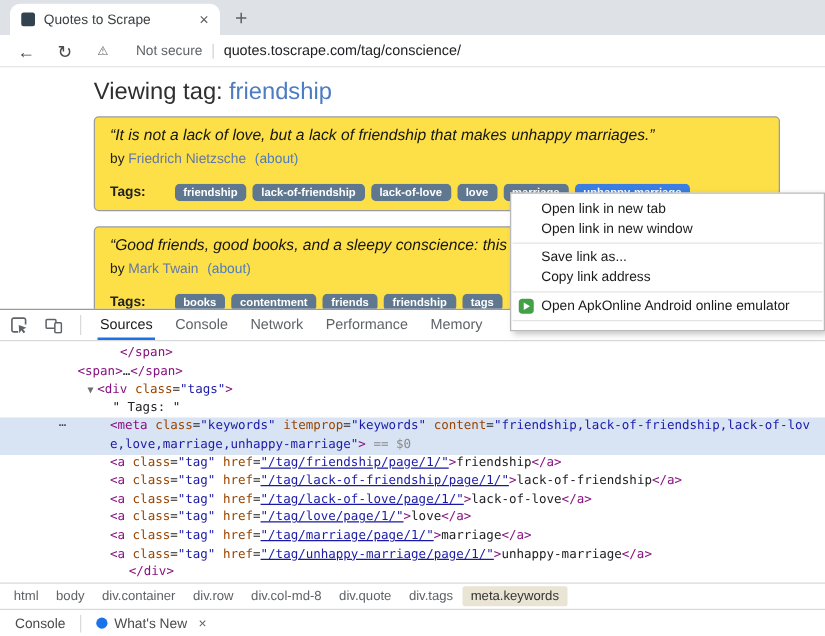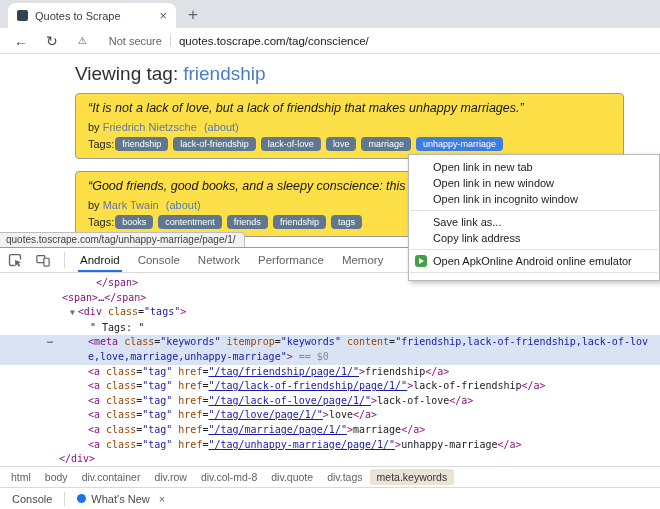--- a/index.html
+++ b/index.html
@@ -23,21 +23,21 @@
 
 
 .page{position:absolute;top:54px;left:0;width:660px;height:194px;background:#fff;}
 .heading{margin:9px 0 8px 75px;font-size:19px;color:#2f2f2f;}
 .heading .tagname{color:#4d7cc0;margin-left:5px;}
 .quote{margin-left:75px;width:549px;border:1px solid #9b9b9b;border-radius:4px;padding:6px 12px 7px;margin-bottom:12px;background:#fde047;}
 .qtext{font-size:12.5px;font-style:italic;color:#151515;line-height:1.35;}
 .qline{font-size:11px;color:#222;margin-top:4px;}
 .author{color:#6277a8;text-align:center;}
 .about{color:#4d7cc0;margin-left:4px;}
-.qtags{display:flex;align-items:center;gap:1px;margin-top:4px;font-size:11px;color:#222;overflow:hidden;}
+.qtags{display:flex;align-items:center;gap:23px;margin-top:14px;font-size:11px;color:#222;overflow:hidden;font-weight:bold;}
 .pills{display:flex;gap:5px;}
 .tag-pill{background:#60788f;color:#fff;font-size:9px;padding:2px 7px;border-radius:4px;white-space:nowrap;}
 .tag-pill.sel{background:#3b7de0;}
 
 .status-bubble{position:absolute;left:0;top:232px;z-index:12;background:#f2f2f2;border:1px solid #bdbdbd;border-left:none;border-bottom:none;border-radius:0 4px 0 0;padding:1px 8px 2px 6px;font-size:10px;color:#3c4043;}
 
 
 .ctxmenu{position:absolute;left:408px;top:154px;width:252px;z-index:30;background:#fff;border:1px solid #b9b9b9;box-shadow:2px 2px 5px rgba(0,0,0,0.25);padding:4px 0;}
 .menu-item{position:relative;height:16px;display:flex;align-items:center;padding:0 10px 0 24px;font-size:11px;color:#1b1b1b;}
 .mi-label{flex:1;white-space:nowrap;overflow:hidden;}
@@ -138,31 +138,27 @@
             <span class="tag-pill">books</span>
             <span class="tag-pill">contentment</span>
             <span class="tag-pill">friends</span>
             <span class="tag-pill">friendship</span>
             <span class="tag-pill">tags</span>
           </span>
       </div>
     </div>
   </div>
 
-  <div class="status-bubble">quotes.toscrape.com/tag/unhappy-marriage/page/1/</div>
 
   <div class="ctxmenu">
       <div class="menu-item">
         <span class="mi-label">Open link in new tab</span>
       </div>
       <div class="menu-item">
         <span class="mi-label">Open link in new window</span>
-      </div>
-      <div class="menu-item">
-        <span class="mi-label">Open link in incognito window</span>
       </div>
       <div class="menu-sep"></div>
       <div class="menu-item">
         <span class="mi-label">Save link as...</span>
       </div>
       <div class="menu-item">
         <span class="mi-label">Copy link address</span>
       </div>
       <div class="menu-sep"></div>
       <div class="menu-item">
@@ -181,40 +177,40 @@
           </svg>
       </span>
       <span class="dt-icon">
         <svg width="14" height="14" viewBox="0 0 16 16">
             <rect x="1" y="3" width="9" height="8" rx="1" fill="none" stroke="#5f6368" stroke-width="1.4"></rect>
             <rect x="9" y="6" width="6" height="9" rx="1" fill="#fff" stroke="#5f6368" stroke-width="1.4"></rect>
           </svg>
       </span>
       <span class="dt-vsep"></span>
       <div class="dt-tabs">
-          <div class="dt-tab active">Android</div>
+          <div class="dt-tab active">Sources</div>
           <div class="dt-tab">Console</div>
           <div class="dt-tab">Network</div>
           <div class="dt-tab">Performance</div>
           <div class="dt-tab">Memory</div>
         </div>
     </div>
     <div class="dt-tree">
         <div class="dt-row" style="padding-left: 96px;"><span class="tk-tag">&lt;/span&gt;</span></div>
         <div class="dt-row" style="padding-left: 62px;"><span class="tk-tag">&lt;span&gt;</span><span class="tk-txt">…</span><span class="tk-tag">&lt;/span&gt;</span></div>
         <div class="dt-row" style="padding-left: 70px;"><span class="exp">▼</span><span class="tk-tag">&lt;div</span><span class="tk-attr"> class</span><span class="tk-punc">=</span><span class="tk-val">"tags"</span><span class="tk-tag">&gt;</span></div>
         <div class="dt-row" style="padding-left: 90px;"><span class="tk-txt">" Tags: "</span></div>
         <div class="dt-row sel" style="padding-left: 88px;"><span class="gutter">…</span><span class="tk-tag">&lt;meta</span><span class="tk-attr"> class</span><span class="tk-punc">=</span><span class="tk-val">"keywords"</span><span class="tk-attr"> itemprop</span><span class="tk-punc">=</span><span class="tk-val">"keywords"</span><span class="tk-attr"> content</span><span class="tk-punc">=</span><span class="tk-val">"friendship,lack-of-friendship,lack-of-love,love,marriage,unhappy-marriage"</span><span class="tk-tag">&gt;</span><span class="tk-eq"> == $0</span></div>
         <div class="dt-row" style="padding-left: 88px;"><span class="tk-tag">&lt;a</span><span class="tk-attr"> class</span><span class="tk-punc">=</span><span class="tk-val">"tag"</span><span class="tk-attr"> href</span><span class="tk-punc">=</span><span class="tk-link">"/tag/friendship/page/1/"</span><span class="tk-tag">&gt;</span><span class="tk-txt">friendship</span><span class="tk-tag">&lt;/a&gt;</span></div>
         <div class="dt-row" style="padding-left: 88px;"><span class="tk-tag">&lt;a</span><span class="tk-attr"> class</span><span class="tk-punc">=</span><span class="tk-val">"tag"</span><span class="tk-attr"> href</span><span class="tk-punc">=</span><span class="tk-link">"/tag/lack-of-friendship/page/1/"</span><span class="tk-tag">&gt;</span><span class="tk-txt">lack-of-friendship</span><span class="tk-tag">&lt;/a&gt;</span></div>
         <div class="dt-row" style="padding-left: 88px;"><span class="tk-tag">&lt;a</span><span class="tk-attr"> class</span><span class="tk-punc">=</span><span class="tk-val">"tag"</span><span class="tk-attr"> href</span><span class="tk-punc">=</span><span class="tk-link">"/tag/lack-of-love/page/1/"</span><span class="tk-tag">&gt;</span><span class="tk-txt">lack-of-love</span><span class="tk-tag">&lt;/a&gt;</span></div>
         <div class="dt-row" style="padding-left: 88px;"><span class="tk-tag">&lt;a</span><span class="tk-attr"> class</span><span class="tk-punc">=</span><span class="tk-val">"tag"</span><span class="tk-attr"> href</span><span class="tk-punc">=</span><span class="tk-link">"/tag/love/page/1/"</span><span class="tk-tag">&gt;</span><span class="tk-txt">love</span><span class="tk-tag">&lt;/a&gt;</span></div>
         <div class="dt-row" style="padding-left: 88px;"><span class="tk-tag">&lt;a</span><span class="tk-attr"> class</span><span class="tk-punc">=</span><span class="tk-val">"tag"</span><span class="tk-attr"> href</span><span class="tk-punc">=</span><span class="tk-link">"/tag/marriage/page/1/"</span><span class="tk-tag">&gt;</span><span class="tk-txt">marriage</span><span class="tk-tag">&lt;/a&gt;</span></div>
         <div class="dt-row" style="padding-left: 88px;"><span class="tk-tag">&lt;a</span><span class="tk-attr"> class</span><span class="tk-punc">=</span><span class="tk-val">"tag"</span><span class="tk-attr"> href</span><span class="tk-punc">=</span><span class="tk-link">"/tag/unhappy-marriage/page/1/"</span><span class="tk-tag">&gt;</span><span class="tk-txt">unhappy-marriage</span><span class="tk-tag">&lt;/a&gt;</span></div>
-        <div class="dt-row" style="padding-left: 59px;"><span class="tk-tag">&lt;/div&gt;</span></div>
+        <div class="dt-row" style="padding-left: 103px;"><span class="tk-tag">&lt;/div&gt;</span></div>
       </div>
     <div class="dt-crumbs">
         <span class="crumb">html</span>
         <span class="crumb">body</span>
         <span class="crumb">div.container</span>
         <span class="crumb">div.row</span>
         <span class="crumb">div.col-md-8</span>
         <span class="crumb">div.quote</span>
         <span class="crumb">div.tags</span>
         <span class="crumb sel">meta.keywords</span>

